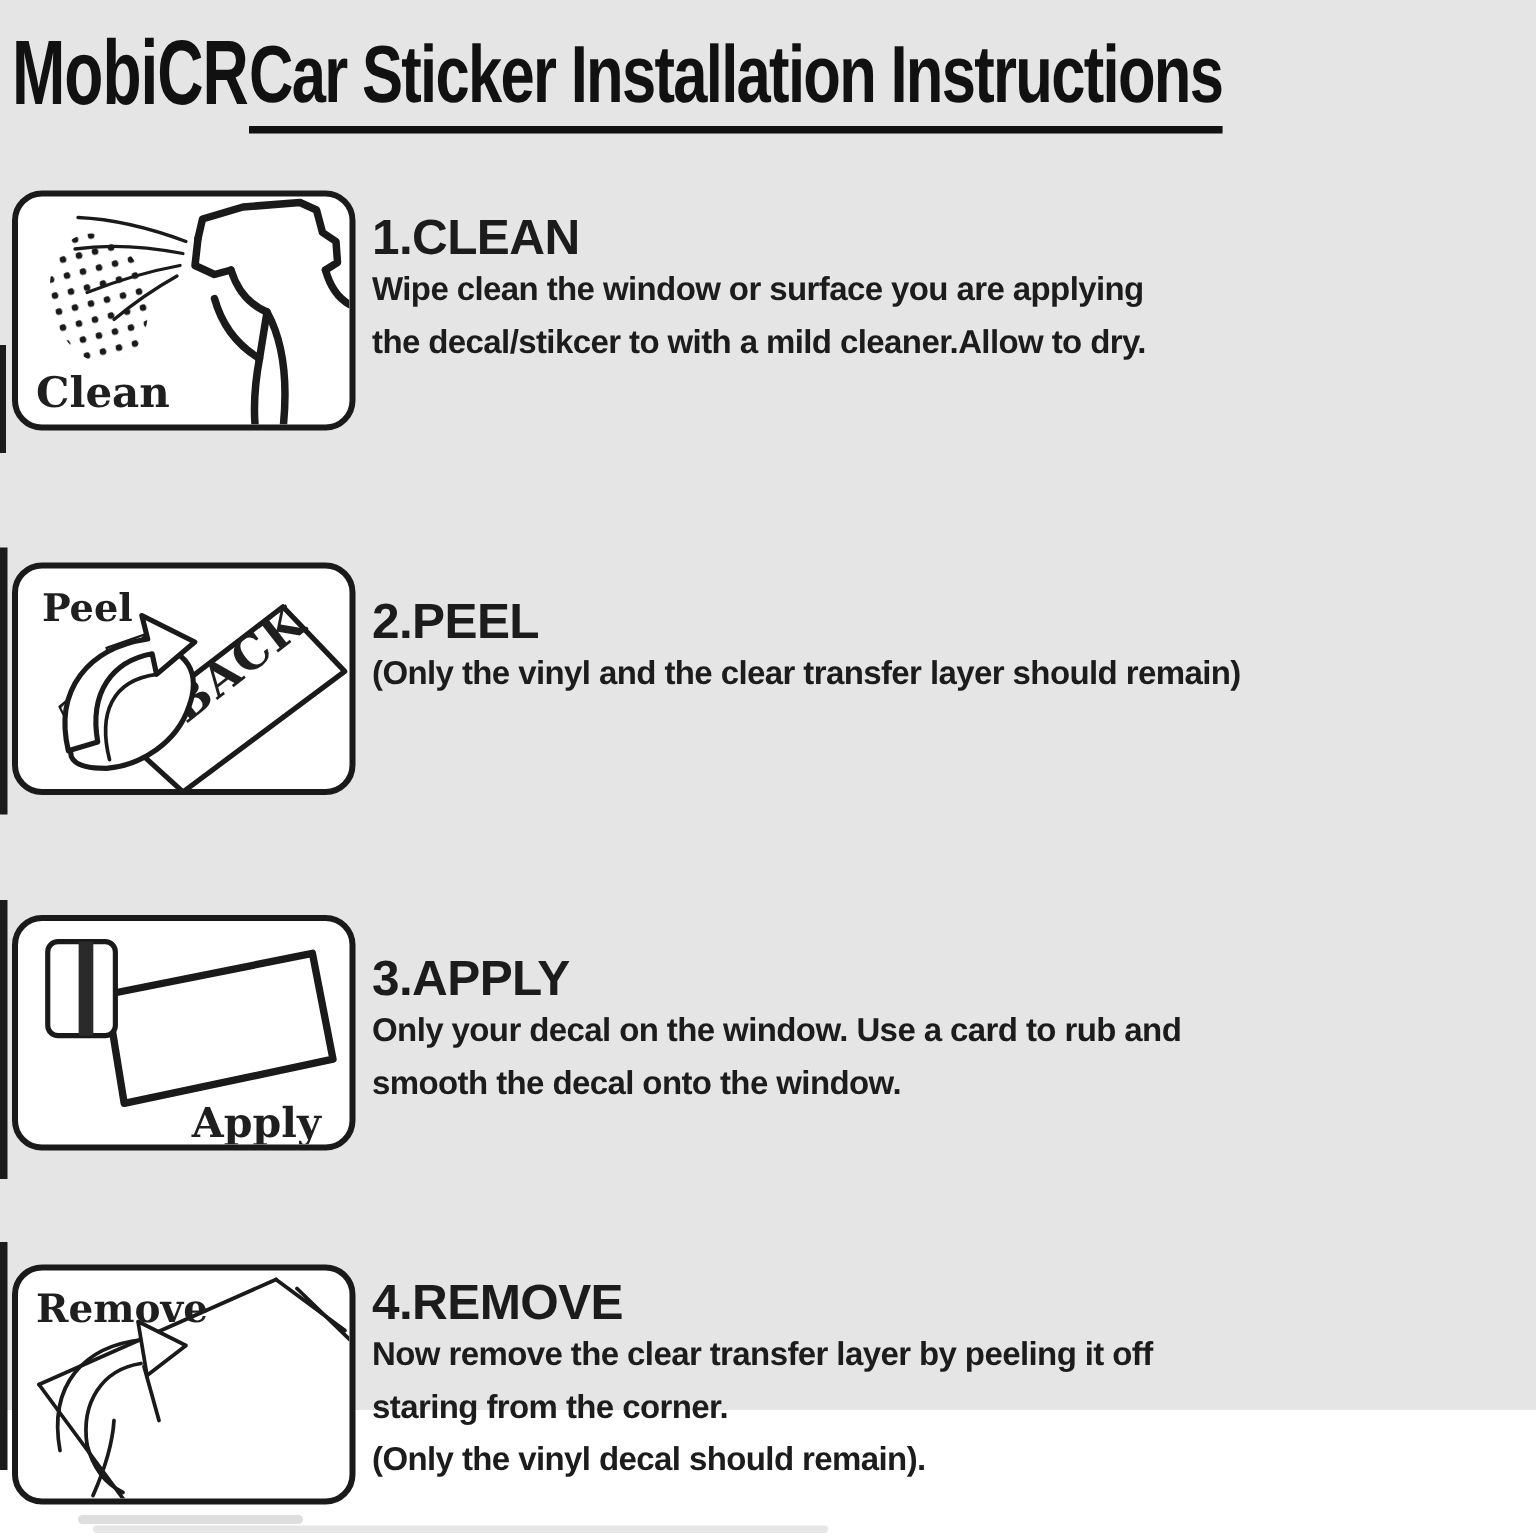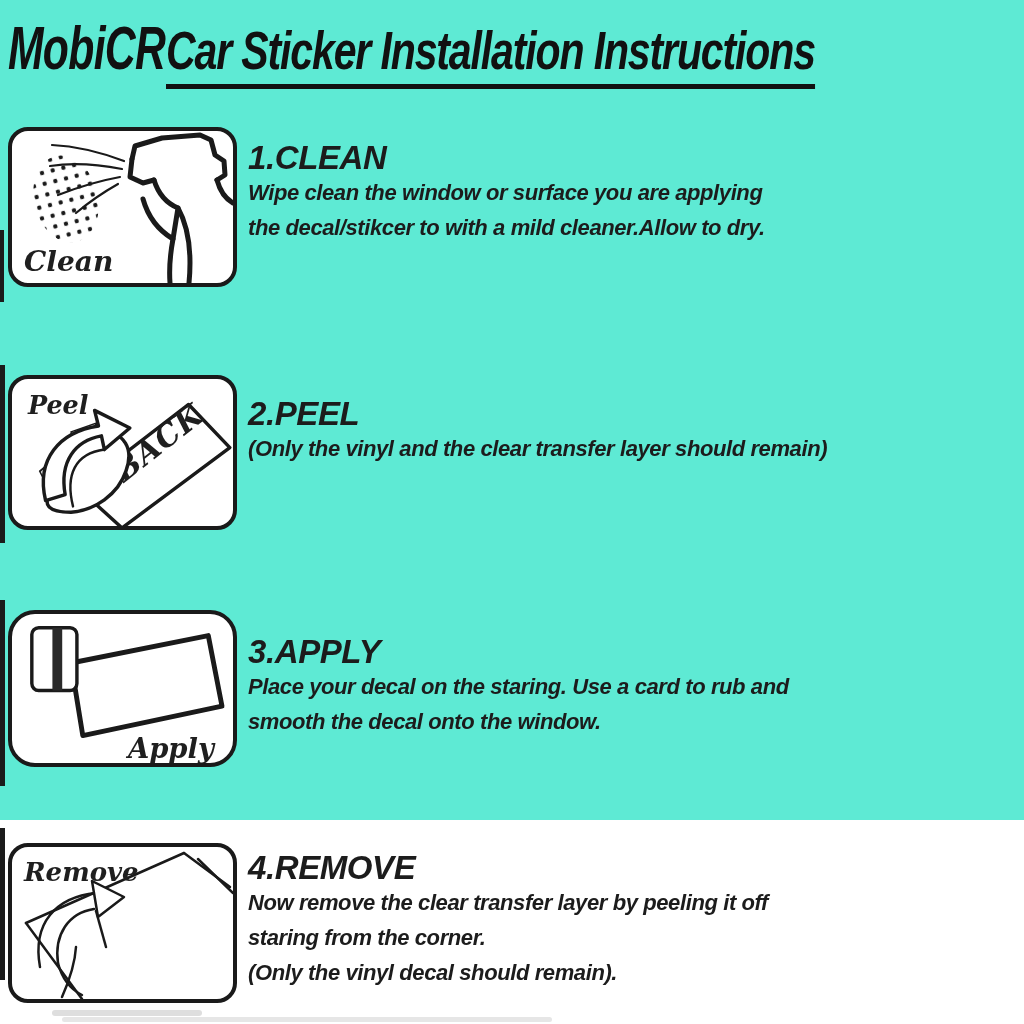--- a/index.html
+++ b/index.html
@@ -1,18 +1,18 @@
 <!DOCTYPE html>
 <html><head>
 <meta charset="utf-8">
 <style>
   html,body{margin:0;padding:0;background:#ffffff;}
   body{width:1024px;height:1024px;overflow:hidden;
        font-family:"Liberation Sans",sans-serif;color:#1c1c1c;}
-  .page{position:relative;width:1024px;height:820px;background:#5eead4;font-style:italic;}
+  .page{position:relative;width:1024px;height:940px;background:#e5e5e5;}
 
   
   .logo{position:absolute;left:8px;top:18px;font-size:61px;font-weight:bold;
         line-height:1;letter-spacing:-1px;transform:scaleX(.70);
         transform-origin:0 0;white-space:nowrap;color:#111;}
   .title{position:absolute;left:166px;top:23px;margin:0;font-size:54px;
          font-weight:bold;line-height:1;letter-spacing:-1.5px;
          transform:scaleX(.76);transform-origin:0 0;white-space:nowrap;
          border-bottom:5px solid #111;padding-bottom:7px;color:#111;}
 
@@ -95,31 +95,31 @@
         <text class="iconlabel" x="14" y="36" font-size="26">Peel</text>
       </svg>
     </div>
     <div class="step-text" style="top:21px;">
       <div class="heading">2.PEEL</div>
       <div class="line">(Only the vinyl and the clear transfer layer should remain)</div>
     </div>
   </section>
 
   <section class="step" style="top:610px;height:157px;">
-    <div class="icon-box" style="height:157px;border-radius:27px;">
+    <div class="icon-box" style="height:157px;">
       <svg width="221" height="149" viewBox="0 0 221 152">
         <polygon class="s5 wfill" points="58,50 198,22 212,94 70,124"></polygon>
         <rect class="s35 wfill" x="18" y="14" width="46" height="64" rx="7"></rect>
         <rect x="39" y="14" width="10" height="64" fill="#2a2a2a"></rect>
         <text class="iconlabel" x="116" y="147" font-size="28">Apply</text>
       </svg>
     </div>
     <div class="step-text" style="top:8px;margin-top:16px;">
       <div class="heading">3.APPLY</div>
-      <div class="line">Place your decal on the staring. Use a card to rub and</div>
+      <div class="line">Only your decal on the window. Use a card to rub and</div>
       <div class="line">smooth the decal onto the window.</div>
     </div>
   </section>
 
   <section class="step" style="top:843px;height:160px;">
     <div class="icon-box" style="height:160px;">
       <svg width="221" height="152" viewBox="0 0 221 152">
         <path class="s25" d="M14,76 L172,6"></path>
         <path class="s25" d="M172,6 L218,40"></path>
         <path class="s25" d="M186,12 L221,46"></path>

